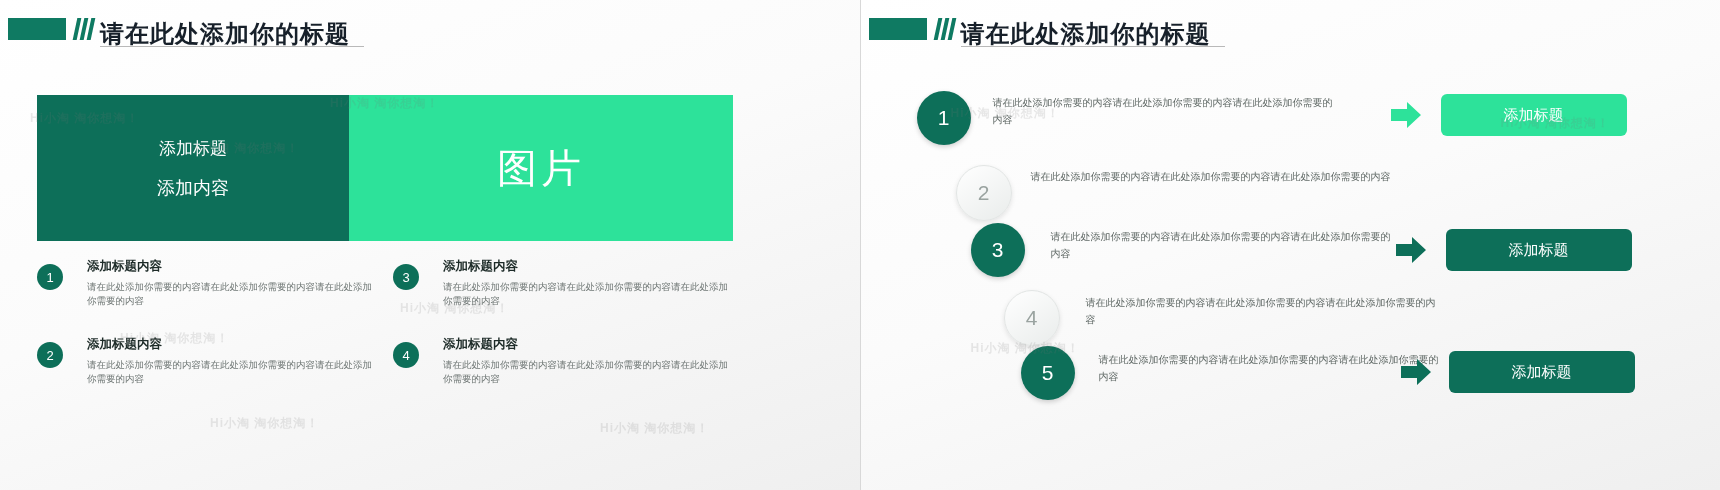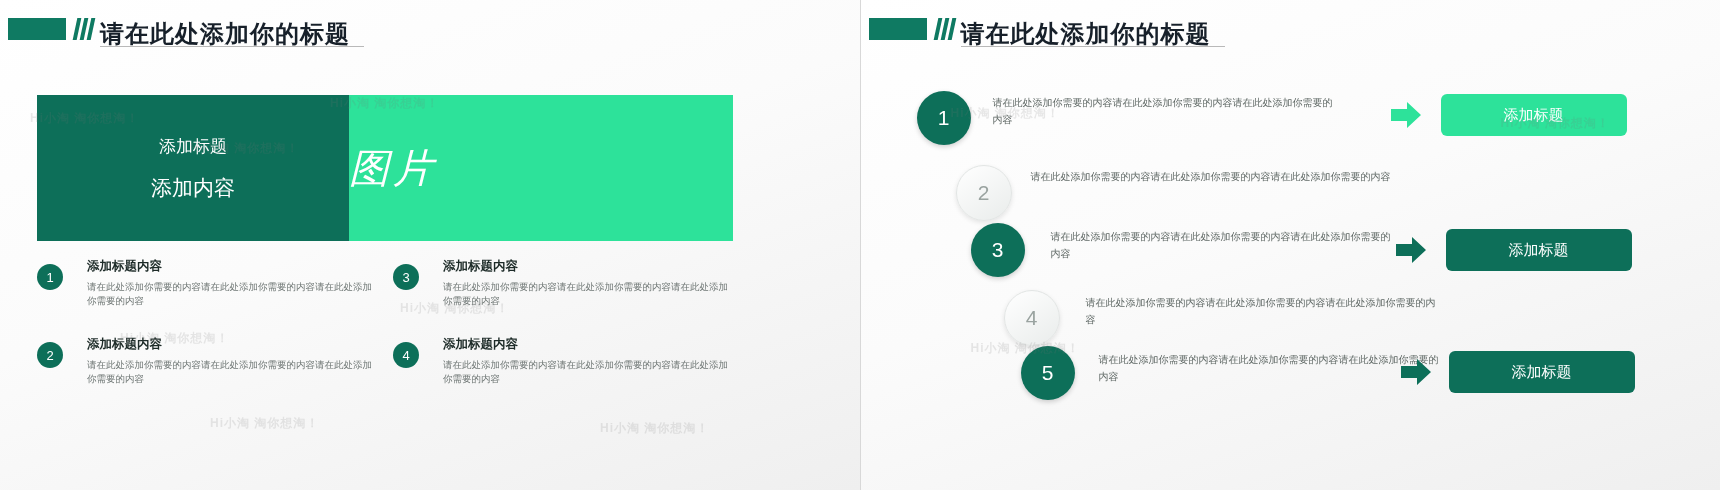--- a/index.html
+++ b/index.html
@@ -92,29 +92,28 @@
     height: 100%;
     background: #0d6f59;
     color: #ffffff;
     display: flex;
     flex-direction: column;
     align-items: center;
     justify-content: center;
     gap: 16px;
   }
   .banner-left .t1 { font-size: 17px; }
-  .banner-left .t2 { font-size: 21px; }
+  .banner-left .t2 { font-size: 18px; }
   .banner-right {
     flex: 1;
     height: 100%;
     background: #2de29a;
     display: flex;
     align-items: center;
-    justify-content: flex-start;
-    font-style: italic;
+    justify-content: center;
   }
   .banner-right .pic {
     font-size: 40px;
     color: #ffffff;
     letter-spacing: 4px;
   }
 
   
   .left-items {
     position: absolute;

